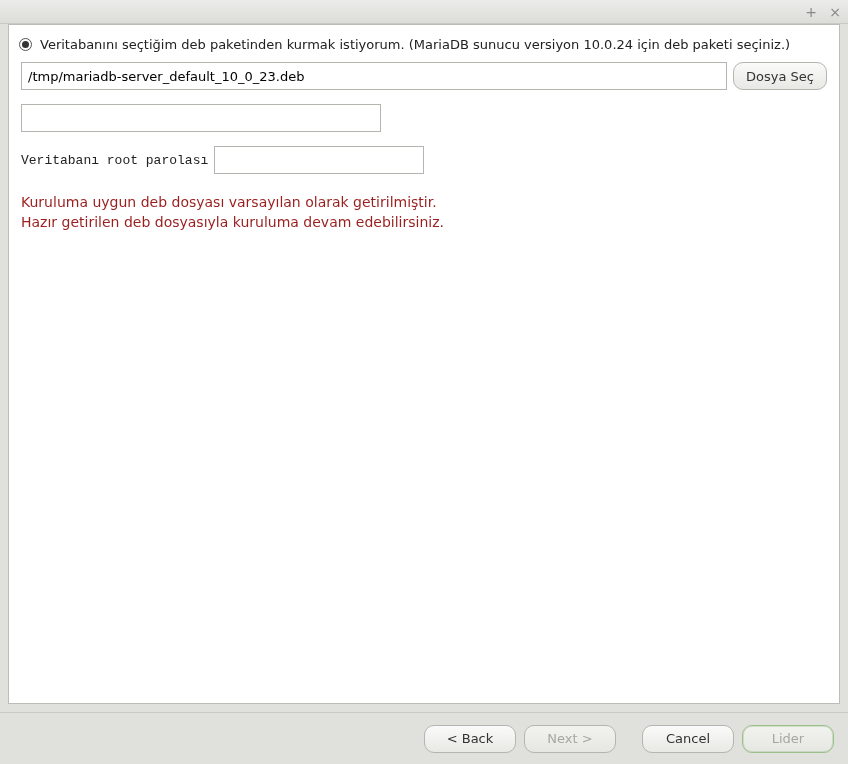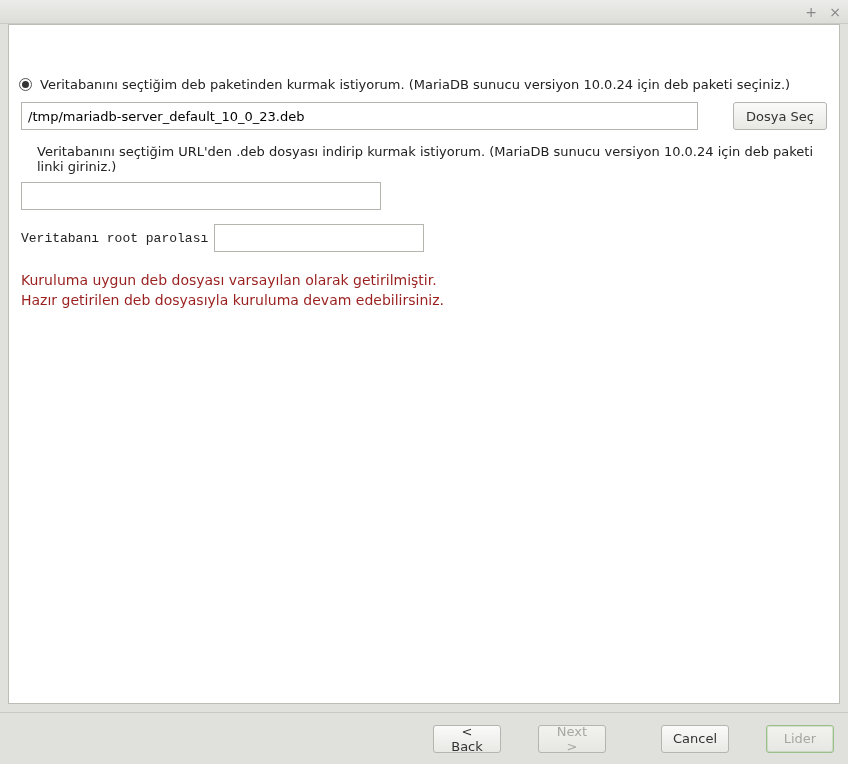--- a/index.html
+++ b/index.html
@@ -57,21 +57,20 @@
   }
   .content {
     flex: 1;
     background: #ffffff;
     border: 1px solid #bdbdb7;
     padding: 12px 10px;
   }
   .radio-row {
     display: flex; align-items: center; gap: 8px;
     margin-bottom: 10px;
-    margin-top: 40px;
   }
   .radio-dot {
     width: 13px; height: 13px; border: 1px solid #555; border-radius: 50%;
     display: inline-flex; align-items: center; justify-content: center;
     background: #fff;
   }
   .radio-dot.selected::after {
     content: ""; width: 7px; height: 7px; background: #333; border-radius: 50%;
   }
   .file-row {
@@ -85,26 +84,26 @@
     font-size: 13px;
     font-family: inherit;
     outline: none;
   }
   .file-row .text-input { flex: 1; }
   .btn {
     height: 28px;
     padding: 0 12px;
     background: linear-gradient(to bottom, #fafafa, #e8e8e4);
     border: 1px solid #b5b5b0;
-    border-radius: 3px;
+    border-radius: 10px;
     font-size: 13px;
     font-family: inherit;
     color: #333;
     cursor: default;
-    display: inline-flex; align-items: center; justify-content: center; margin-left: 29px;
+    display: inline-flex; align-items: center; justify-content: center;
   }
   .desc {
     margin: 0 0 8px 18px;
     font-size: 13px;
   }
   .url-input {
     width: 360px; display: block; margin: 0 0 14px 2px;
   }
   .pw-row {
     display: flex; align-items: center; gap: 6px;
@@ -117,21 +116,21 @@
     margin: 0 0 4px 2px;
     font-size: 14px;
   }
   .footer {
     height: 52px;
     border-top: 1px solid #c8c8c4;
     display: flex; align-items: center; justify-content: flex-end;
     gap: 8px; padding: 0 14px;
     background: #e0e0dc;
   }
-  .footer .btn { width: 68px; }
+  .footer .btn { width: 92px; }
   .btn.disabled {
     color: #a7a7a2;
     background: linear-gradient(to bottom, #f2f2ef, #e6e6e2);
   }
   .btn.finish {
     border-color: #9bbf8a;
     box-shadow: 0 0 0 1px rgba(120,170,100,0.25) inset;
   }
   .footer .gap { width: 10px; }
 </style>
@@ -152,21 +151,20 @@
       <div class="radio-row">
         <span class="radio-dot selected"></span>
         <span>Veritabanını seçtiğim deb paketinden kurmak istiyorum. (MariaDB sunucu versiyon 10.0.24  için deb paketi seçiniz.)</span>
       </div>
 
       <div class="file-row">
         <input class="text-input" type="text" value="/tmp/mariadb-server_default_10_0_23.deb" style="">
         <button class="btn">Dosya Seç</button>
       </div>
 
-      <div class="desc">Veritabanını seçtiğim URL'den .deb dosyası indirip kurmak istiyorum. (MariaDB sunucu versiyon 10.0.24 için deb paketi linki giriniz.)</div>
 
       <input class="text-input url-input" type="text" value="" style="">
 
       <div class="pw-row">
         <span>Veritabanı root parolası</span>
         <input class="text-input" type="password" value="" style="">
       </div>
 
       <div class="info">Kuruluma uygun deb dosyası varsayılan olarak getirilmiştir.</div>
       <div class="info">Hazır getirilen deb dosyasıyla kuruluma devam edebilirsiniz.</div>

